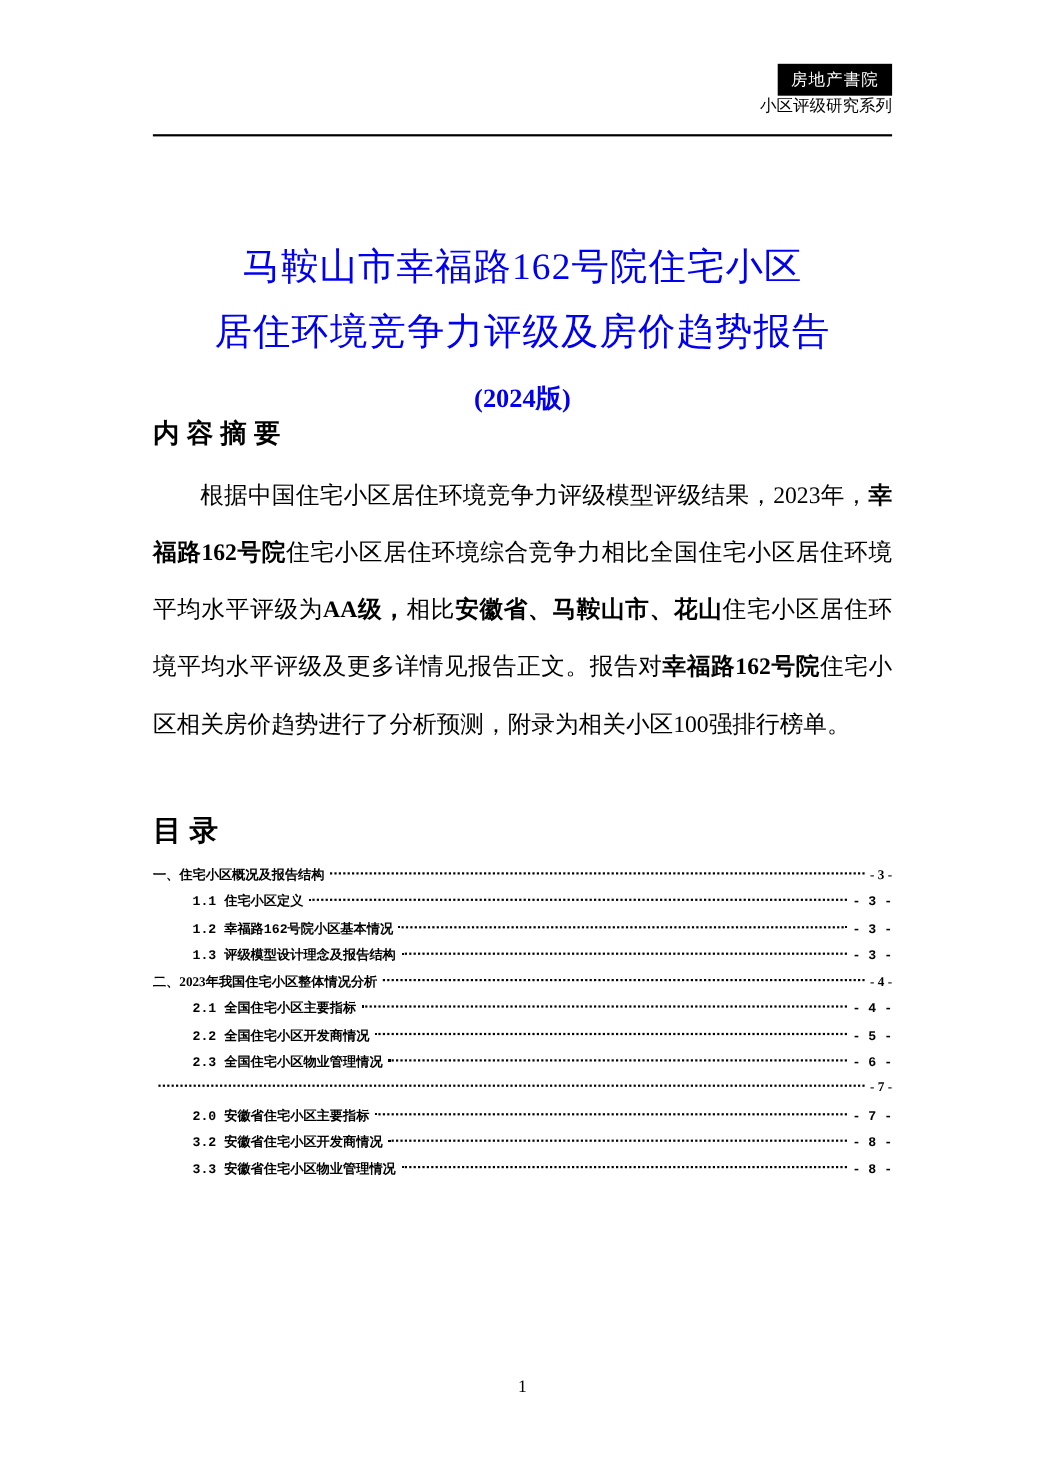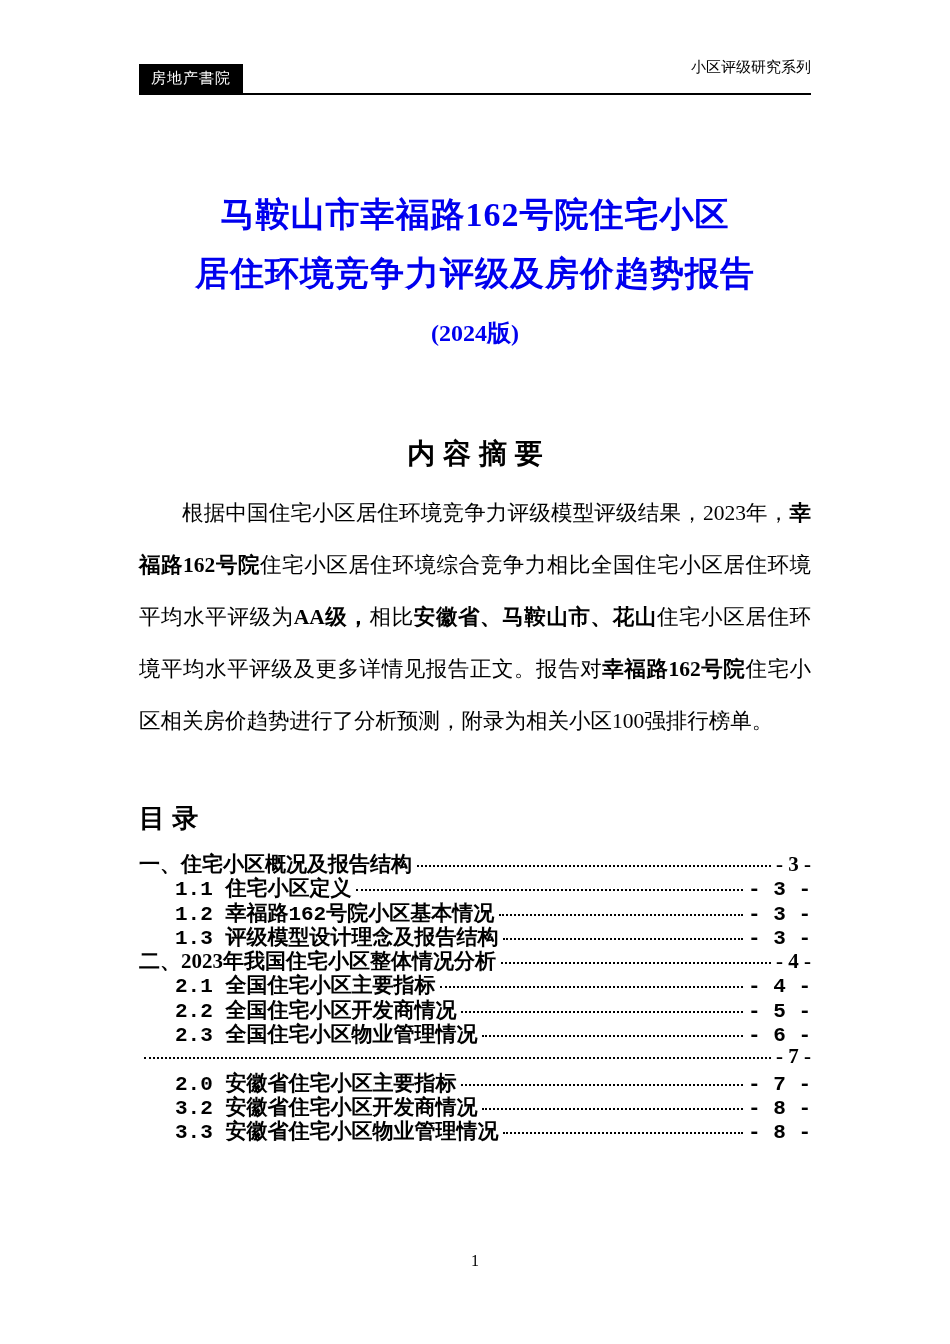--- a/index.html
+++ b/index.html
@@ -22,20 +22,21 @@
     margin: 0 auto;
   }
 
   
   .doc-header {
     margin-top: 58px;
     display: flex;
     justify-content: space-between;
     align-items: flex-end;
     border-bottom: 2px solid #000;
+    flex-direction: column;
   }
   .brand-box {
     background: #000;
     color: #fff;
     font-family: "Liberation Sans", "DejaVu Sans", sans-serif;
     font-size: 15px;
     padding: 5px 12px 5px 12px;
     letter-spacing: 1px;
   }
   .series-label {
@@ -53,35 +54,33 @@
   }
 
   
   .title-block {
     margin-top: 90px;
     text-align: center;
     color: #0000ee;
   }
   .title-line {
     font-size: 34px;
-    font-weight: 700;
+    font-weight: 400;
     line-height: 59px;
     letter-spacing: 1px;
   }
   .edition-line {
     font-size: 24px;
     font-weight: 700;
     margin-top: 14px;
   }
 
   
   .summary-heading {
-    margin-top: 86px;
-    text-align: center;
-    font-size: 28px;
+    font-size: 24px;
     font-weight: 700;
     font-family: "Liberation Sans", "DejaVu Sans", sans-serif;
   }
   .summary-paragraph {
     margin-top: 14px;
     font-size: 21.5px;
     line-height: 52px;
     text-align: justify;
     text-indent: 2em;
   }
@@ -94,21 +93,21 @@
     font-weight: 700;
     font-family: "Liberation Sans", "DejaVu Sans", sans-serif;
   }
   .toc-list {
     margin-top: 14px;
   }
   .toc-row {
     display: flex;
     align-items: baseline;
     height: 24.3px;
-    font-size: 21px;
+    font-size: 12px;
     font-weight: 700;
     cursor: pointer;
   }
   .toc-row.lvl2 { padding-left: 36px; font-family: Liberation Mono, monospace; }
   .toc-label { white-space: nowrap; }
   .toc-leader {
     flex: 1;
     margin: 0 5px;
     border-bottom: 2px dotted #000;
     transform: translateY(-4px);

